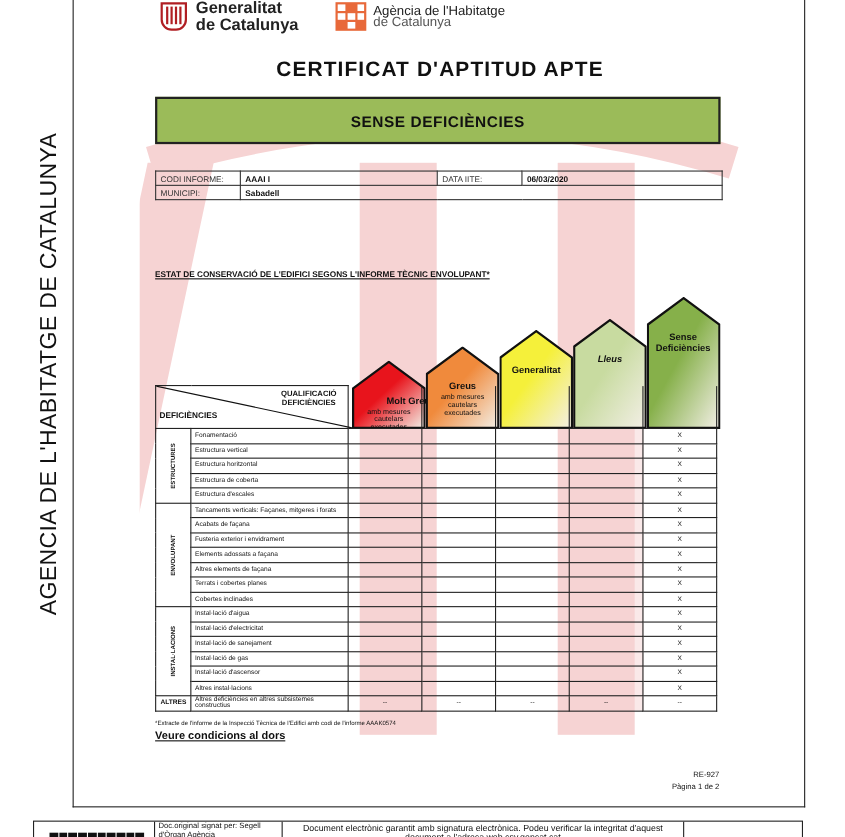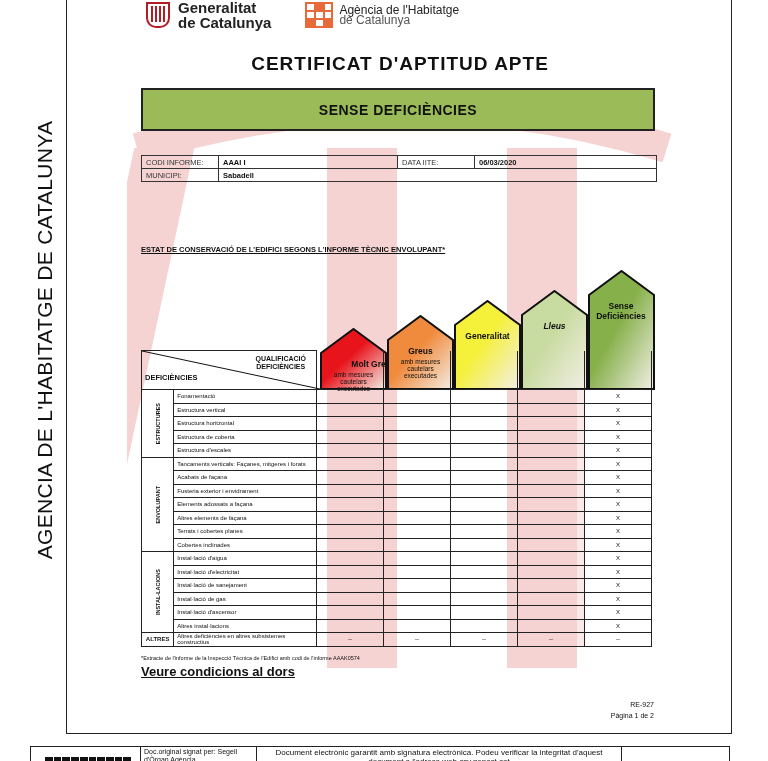--- a/index.html
+++ b/index.html
@@ -30,21 +30,21 @@
   .house{position:absolute;}
   .house svg{display:block;}
   .house .lab{position:absolute;left:0;width:100%;text-align:center;font-weight:bold;font-size:8.5px;}
   .house .sub{position:absolute;left:0;width:100%;text-align:center;font-size:6.5px;line-height:7px;}
   table.grid{position:absolute;left:141px;top:350px;border-collapse:collapse;font-size:6px;}
   table.grid td{border:1px solid #222;padding:0 3px;height:12.5px;}
   .hdr{height:38px!important;position:relative;}
   .cat{writing-mode:vertical-rl;transform:rotate(180deg);font-weight:bold;font-size:5.5px;text-align:center;}
   .x{text-align:center;}
   .foot1{position:absolute;left:141px;top:655px;font-size:5.5px;}
-  .foot2{position:absolute;left:141px;top:664px;font-size:13px;font-weight:bold;text-decoration:underline;}
+  .foot2{position:absolute;left:141px;top:664px;font-size:10px;font-weight:bold;text-decoration:underline;}
   .ref{position:absolute;left:600px;top:699px;font-size:7px;text-align:right;line-height:11px;width:54px;}
   .sig{position:absolute;left:30px;top:746px;width:700px;height:20px;border:1.5px solid #222;box-sizing:border-box;display:flex;font-size:8px;}
   .sig div{border-right:1.5px solid #222;box-sizing:border-box;overflow:hidden;}
   .qr{width:110px;display:flex;align-items:flex-end;padding:0 8px 0 14px;}
   .qr i{display:inline-block;width:8px;height:8px;background:#111;margin-right:1px;}
 </style>
 </head>
 <body>
 
 <div class="side">

